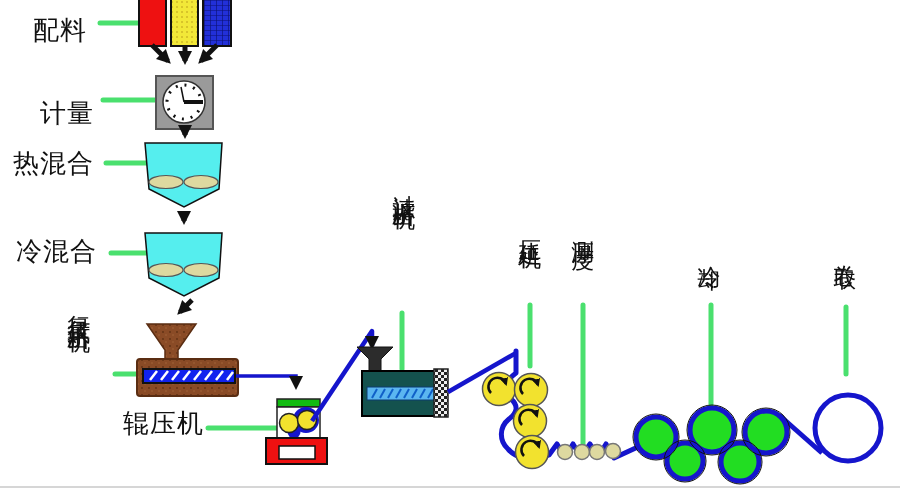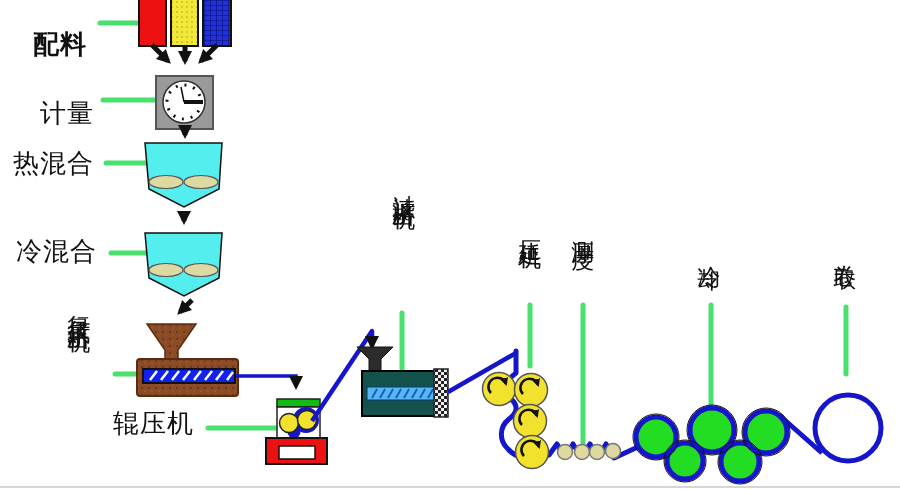--- a/index.html
+++ b/index.html
@@ -184,25 +184,25 @@
           <circle cx="712" cy="430" r="25"></circle>
           <circle cx="766" cy="432" r="24"></circle>
       </g>
     </g>
 
     <circle cx="848" cy="428" r="33" fill="#fff" stroke="#1515cc" stroke-width="5"></circle>
 
     <line x1="0" y1="487" x2="900" y2="487" stroke="#c8c8c8" stroke-width="1.5"></line>
   </svg>
 
-  <div class="lbl big" style="left:33px;top:31px;font-weight:bold;">配料</div>
+  <div class="lbl big" style="left:33px;top:17px;">配料</div>
   <div class="lbl big" style="left:40px;top:100px;">计量</div>
   <div class="lbl big" style="left:16px;top:238px;">冷混合</div>
   <div class="lbl big" style="left:13px;top:150px;">热混合</div>
   <div class="lbl-v" style="left:66px;top:297px;">行星式挤出机</div>
-  <div class="lbl big" style="left:113px;top:410px;text-align:center;">辊压机</div>
+  <div class="lbl big" style="left:123px;top:410px;text-align:center;">辊压机</div>
   <div class="lbl-v" style="left:391px;top:177px;">过滤挤出机</div>
   <div class="lbl-v" style="left:517px;top:222px;">压延机</div>
   <div class="lbl-v" style="left:570px;top:222px;">测厚度</div>
   <div class="lbl-v" style="left:696px;top:247px;">冷却</div>
   <div class="lbl-v" style="left:832px;top:247px;">卷取</div>
 
 </div>
 
 </body></html>

